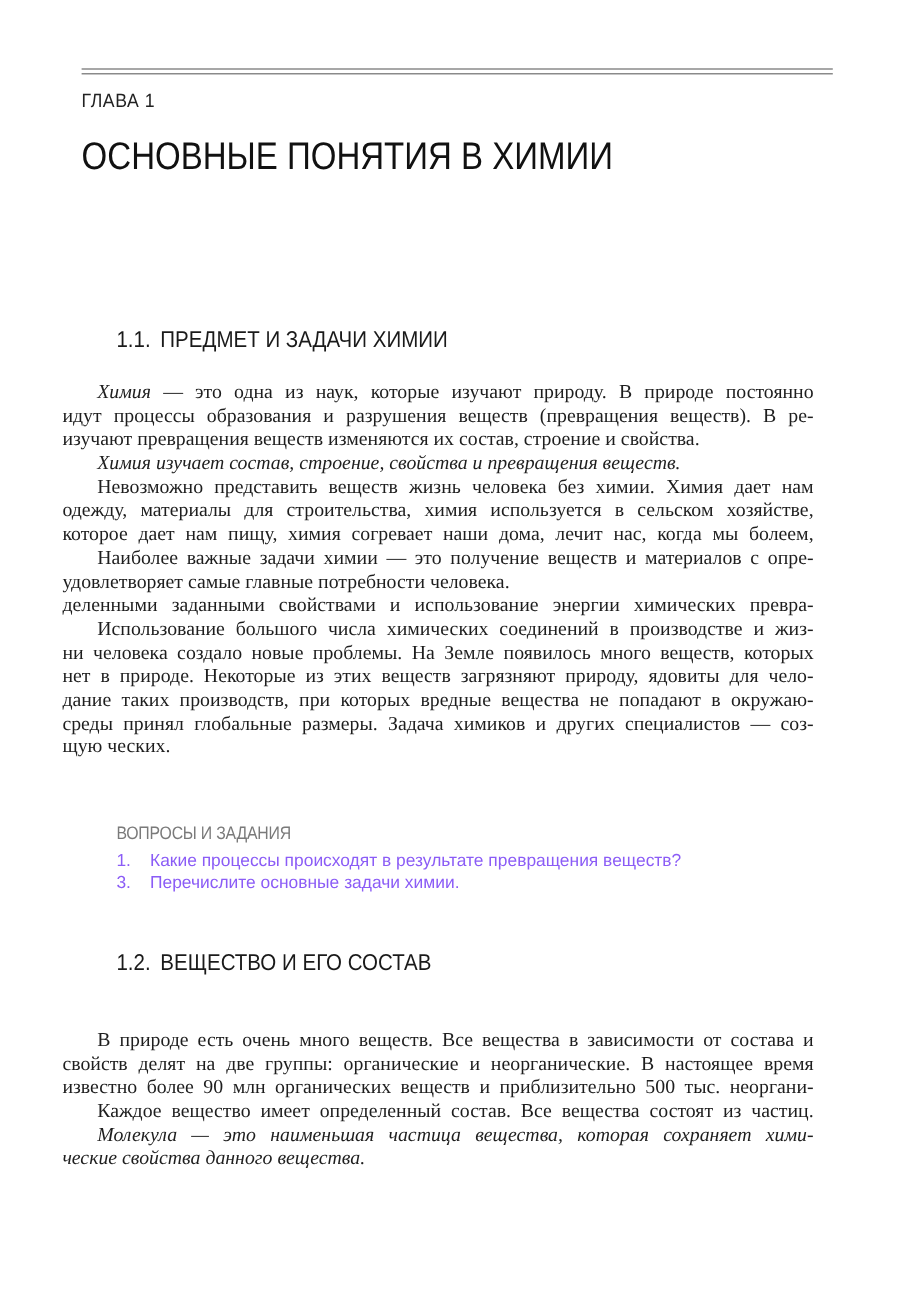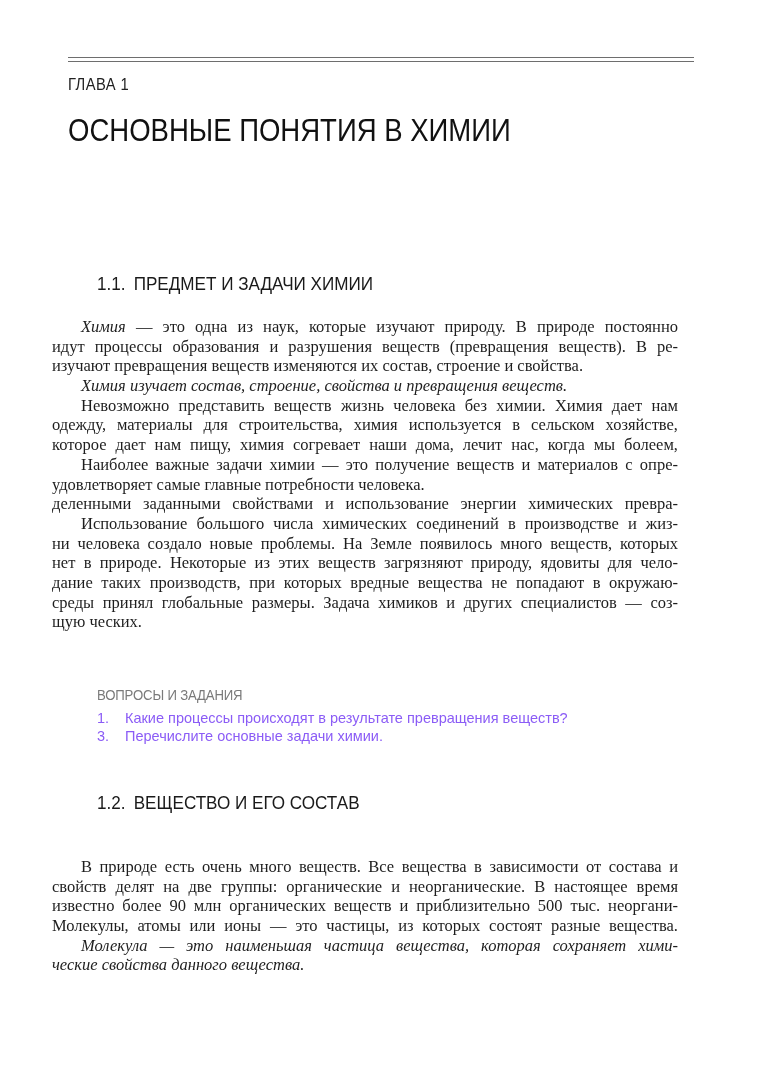--- a/index.html
+++ b/index.html
@@ -79,16 +79,16 @@
     <div class="qa-item"><span class="qnum">3.</span><span>Перечислите основные задачи химии.</span></div>
   </div>
 
 <div class="section-heading" style="top:792px;">
   <span class="num">1.2.</span><span>ВЕЩЕСТВО И ЕГО СОСТАВ</span>
 </div>
 <div class="body-block" id="sec2" style="top:825px;margin-top:32px;">
     <div class="line indent">В природе есть очень много веществ. Все вещества в зависимости от состава и</div>
     <div class="line">свойств делят на две группы: органические и неорганические. В настоящее время</div>
     <div class="line">известно более 90 млн органических веществ и приблизительно 500 тыс. неоргани-</div>
-    <div class="line">Молекулы, атомы или ионы — это частицы, из которых состоят разные вещества.</div>
+    <div class="line indent">Каждое вещество имеет определенный состав. Все вещества состоят из частиц.</div>
     <div class="line indent it">Молекула — это наименьшая частица вещества, которая сохраняет хими-</div>
     <div class="line last it">ческие свойства данного вещества.</div>
   </div>
 
 </body></html>

